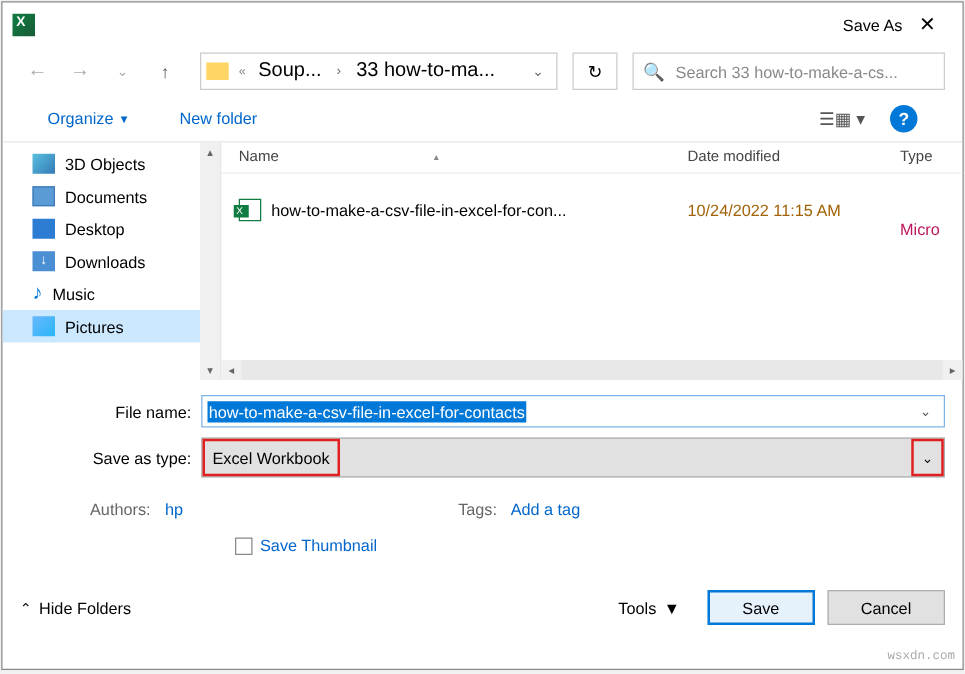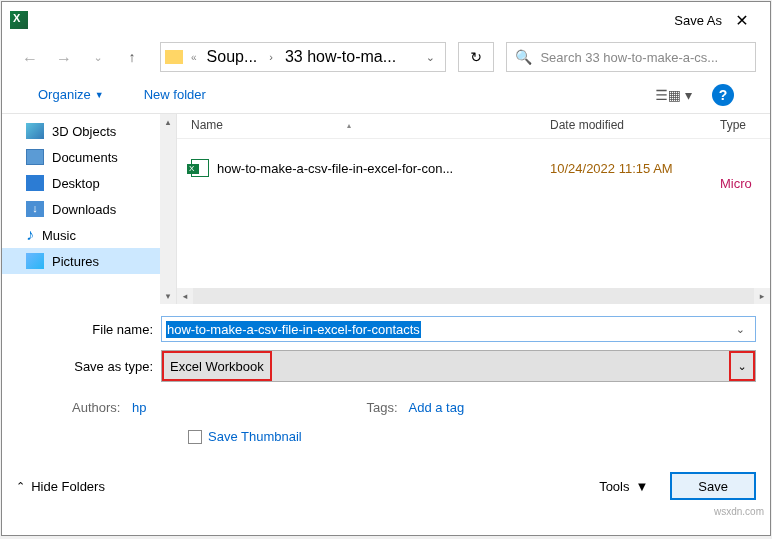--- a/index.html
+++ b/index.html
@@ -90,21 +90,21 @@
     
     
     .footer { display: flex; align-items: center; padding: 8px 14px 14px 14px; }
     .hide-folders { display: flex; align-items: center; gap: 6px; font-size: 13px; }
     .hide-chevron { font-size: 11px; }
     .footer-right { margin-left: auto; display: flex; align-items: center; gap: 10px; }
     .tools { font-size: 13px; display: flex; align-items: center; gap: 6px; padding-right: 12px; }
     .btn { height: 28px; padding: 0 26px; font-size: 13px; border: 1px solid #adadad; background: #e1e1e1; display: flex; align-items: center; }
     .btn-save { border: 2px solid #0078d7; background: #e5f1fb; }
     
-    .watermark { position: absolute; bottom: 18px; right: 6px; font-size: 10px; color: #aaa; }
+    .watermark { position: absolute; bottom: 4px; right: 6px; font-size: 10px; color: #aaa; font-family: Liberation Mono, monospace; }
   </style>
 </head>
 <body>
 
 <div class="dialog">
 
   <div class="titlebar">
     <span class="excel-icon"></span>
     <span class="title">Save As</span>
     <span class="close-btn">✕</span>
@@ -233,17 +233,18 @@
     <span class="hide-folders">
       <span class="hide-chevron">⌃</span>
       <span>Hide Folders</span>
     </span>
     <div class="footer-right">
       <span class="tools">
         <span>Tools</span>
         <span>▼</span>
       </span>
       <span class="btn btn-save">Save</span>
+      <span class="btn">Cancel</span>
     </div>
   </div>
 
   <span class="watermark">wsxdn.com</span>
 </div>
 
 </body></html>

